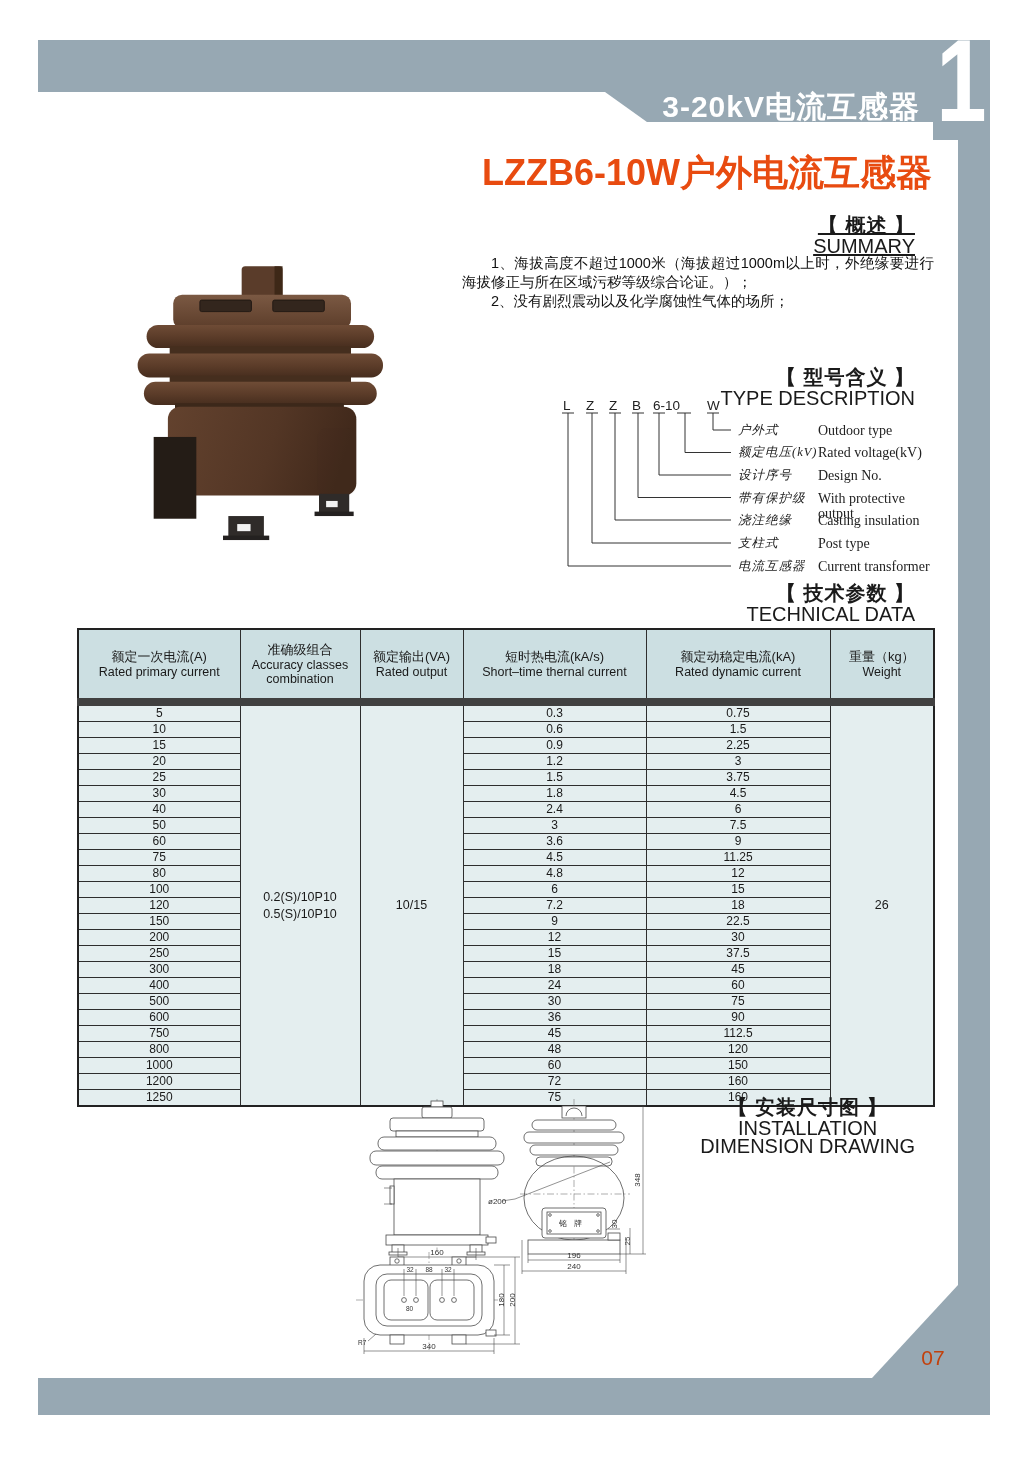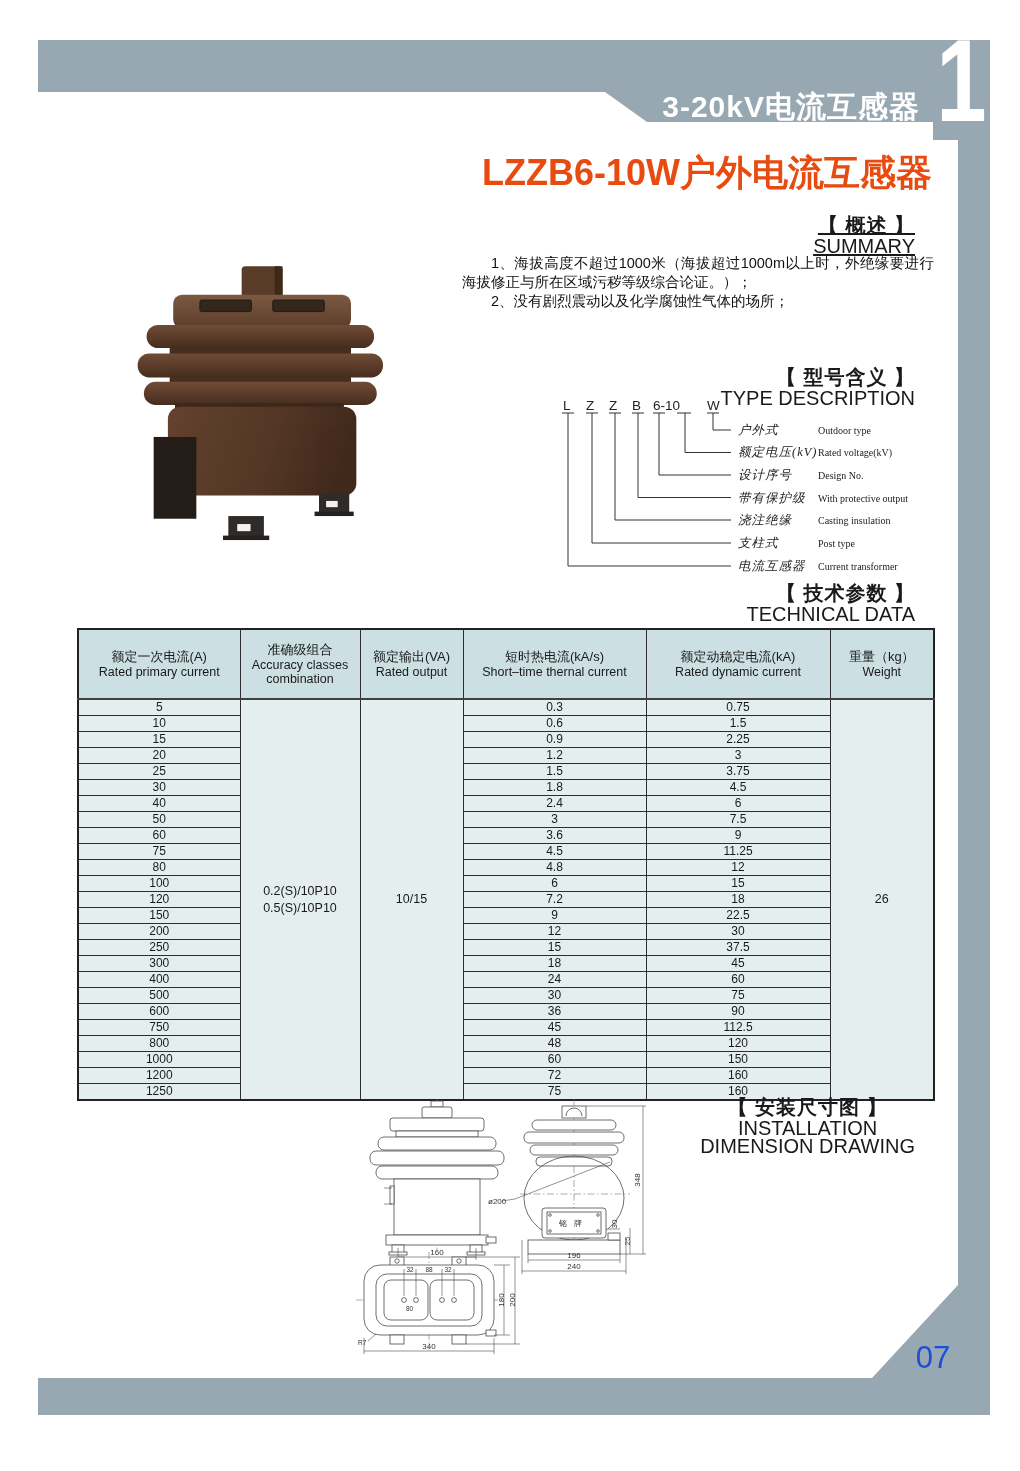--- a/index.html
+++ b/index.html
@@ -16,46 +16,46 @@
   .bar-right   { position:absolute; left:958px; top:40px;   width:32px;  height:1375px; }
   .band-bottom { position:absolute; left:38px;  top:1378px; width:920px; height:37px; }
   .tri-bottom  { position:absolute; left:872px; top:1285px; width:86px;  height:93px;
                  clip-path:polygon(100% 0, 100% 100%, 0 100%); }
   .chapter-digit { position:absolute; left:-14px; top:-14px; width:85px; height:110px;
                  color:#ffffff; font-size:116px; line-height:110px; font-weight:bold;
                  text-align:center; transform:scaleX(0.78); transform-origin:center; }
   .band-title  { position:absolute; top:87px; right:100px; color:#ffffff;
                  font-size:30px; font-weight:600; letter-spacing:1px; }
   .page-number { position:absolute; left:905px; top:1340px; width:56px; text-align:center;
-                 color:#1d4ed8; font-size:31px; line-height:36px; }
+                 color:#c2410c; font-size:21px; line-height:36px; }
   
   .doc-title { position:absolute; top:149px; right:88px; width:600px; text-align:right;
                color:#e84b10; font-size:36px; font-weight:bold; letter-spacing:0px; }
   .sec-head  { position:absolute; right:105px; text-align:right; }
   .sec-cn    { font-size:20px; font-weight:bold; letter-spacing:1px; line-height:23px; }
   .sec-en    { font-size:20px; line-height:18px; }
   
   .summary-text { position:absolute; left:462px; top:254px; width:472px;
                   font-size:14.5px; line-height:19px; text-align:justify; color:#111; }
   .summary-text p { margin:0; text-indent:2em; }
   
   .type-diagram { position:absolute; left:555px; top:398px; width:380px; height:184px; }
   .type-diagram svg { position:absolute; left:0; top:0; }
   .code-letter { font-family:"Liberation Sans","DejaVu Sans",sans-serif; font-size:13.5px; fill:#222; }
   .td-row { position:absolute; left:0; width:380px; height:15px; line-height:15px; }
   .td-cn  { position:absolute; left:183px; font-family:"Liberation Serif","DejaVu Serif",serif;
             font-style:italic; font-size:12.5px; color:#222; letter-spacing:1px; }
   .td-en  { position:absolute; left:263px; font-family:"Liberation Serif","DejaVu Serif",serif;
-            font-size:10px; color:#222; }
+            font-size:14px; color:#222; }
   
   .tech-table { position:absolute; left:77px; top:628px; }
   table { border-collapse:collapse; table-layout:fixed; width:856px; border:2px solid #222; }
   th, td { border:1px solid #2e2e2e; text-align:center; padding:0; }
   thead th { background:#ccdfe2; height:68px; font-weight:normal; vertical-align:middle;
-             border-bottom:2px solid #404040; }
+             border-bottom:8px solid #404040; }
   .h-cn { font-size:13px; line-height:16px; }
   .h-en { font-size:12.5px; line-height:14px; }
   tbody td { background:#e4eeef; font-size:12px; height:15px; line-height:15px; }
   tbody td.merged { font-size:12.5px; line-height:17px; }
   
   .install-svg { position:absolute; left:352px; top:1098px; }
   .draw-line   { stroke:#4a4a4a; stroke-width:0.8; fill:none; }
   .draw-fill   { stroke:#4a4a4a; stroke-width:0.8; fill:#ffffff; }
   .center-line { stroke:#777; stroke-width:0.6; fill:none; stroke-dasharray:7 2.5 1.5 2.5; }
   .dim-line    { stroke:#4a4a4a; stroke-width:0.6; fill:none; }

